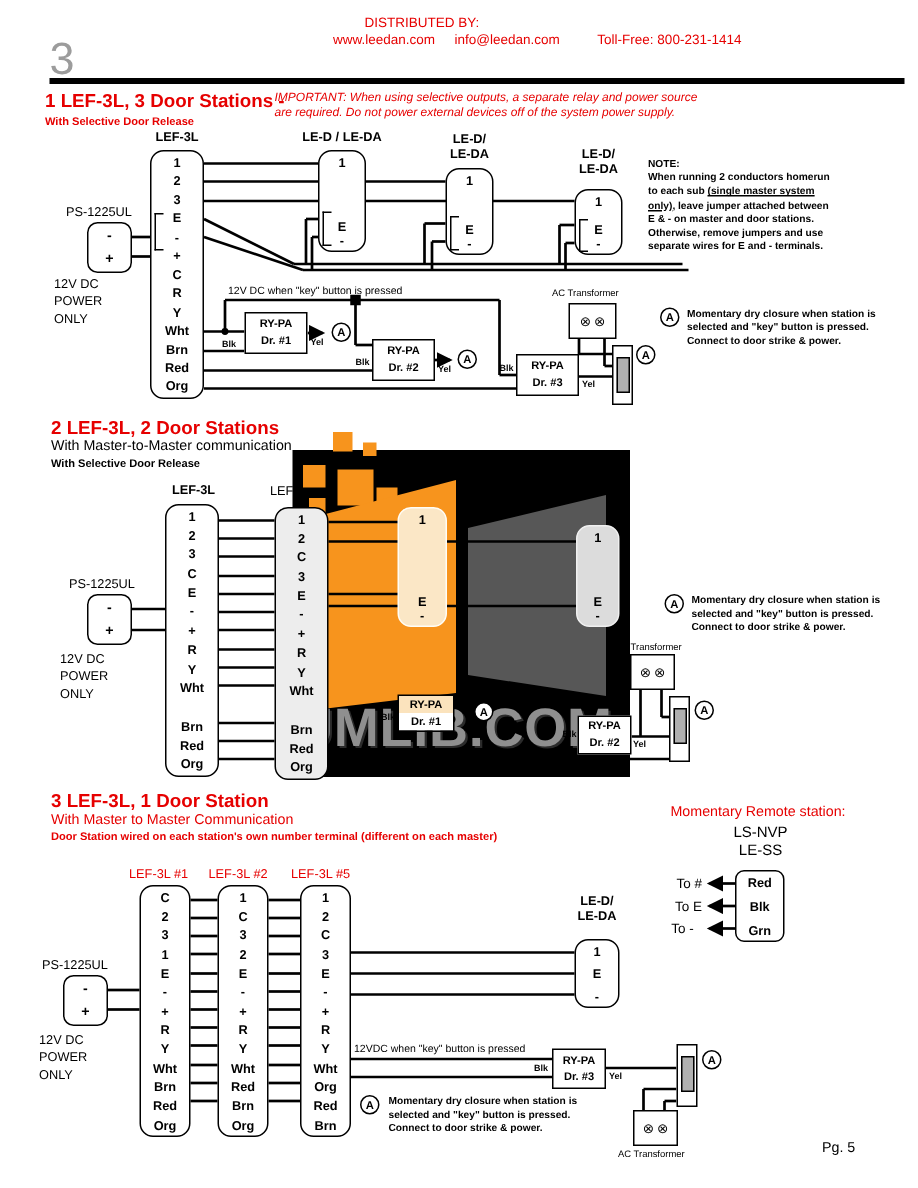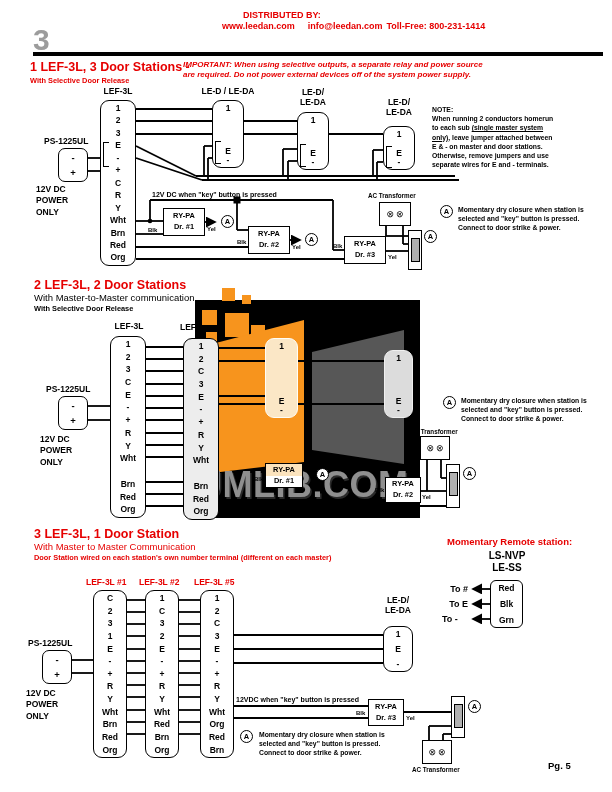--- a/index.html
+++ b/index.html
@@ -1,21 +1,21 @@
 <!DOCTYPE html>
 <html><head>
 <meta charset="utf-8">
 <style>
   html,body{margin:0;padding:0;background:#fff;}
   .page{position:relative;width:612px;height:792px;background:#fff;overflow:hidden;
         font-family:"Liberation Sans",sans-serif;color:#000;}
   .abs{position:absolute;}
   .z0{z-index:0}.z1{z-index:1}.z2{z-index:2}.z4{z-index:4}
   .red{color:#e60000;}
-  .b{font-weight:bold;}
+  .b{font-weight:normal;}
   .pre{white-space:pre-line;}
   .sec-title{font-weight:bold;font-size:12.5px;}
   .sub1{font-weight:normal;font-size:9.5px;}
   .sub2{font-weight:bold;font-size:7.4px;}
   .lbl{position:absolute;font-weight:bold;font-size:8.5px;text-align:center;white-space:pre-line;line-height:1.15;z-index:4;}
   .small{font-weight:bold;font-size:6.8px;line-height:1.35;white-space:pre-line;}
   .tiny{position:absolute;font-weight:bold;font-size:6px;z-index:4;}
   .u{text-decoration:underline;}
   .strip{position:absolute;box-sizing:border-box;background:#fff;border:1.6px solid #000;border-radius:9px;
          display:flex;flex-direction:column;justify-content:space-between;align-items:center;
@@ -174,21 +174,21 @@
       <line x1="490" y1="619" x2="473" y2="619" marker-end="url(#ah)"></line>
     </g>
     <circle cx="150" cy="221" r="2.3" fill="#000"></circle>
     <rect x="233.5" y="196.5" width="7" height="7" fill="#000"></rect>
   </svg>
 
   <div class="wm-text" style="left:196px;top:464px">UMLIB.COM</div>
 
   <div class="abs z4 red b" style="left:243px;top:10px;font-size:9px">DISTRIBUTED BY:</div>
   <div class="abs z4 red b" style="left:222px;top:21px;font-size:9px">
-    <span style="margin-right:13px">www.leedan.com</span><span style="margin-right:4px">info@leedan.com</span><span>Toll-Free: 800-231-1414</span>
+    <span style="margin-right:13px">www.leedan.com</span><span style="margin-right:25px">info@leedan.com</span><span>Toll-Free: 800-231-1414</span>
   </div>
   <div class="abs z4 b" style="left:33px;top:23px;font-size:30px;color:#9c9c9c">3</div>
   <div class="rule" style="left:33px;top:52px;width:570px;height:3.5px"></div>
 
   <div class="abs z4 red sec-title" style="left:30px;top:60px">1 LEF-3L, 3 Door Stations -</div>
   <div class="abs z4 red sub2" style="left:30px;top:76px">With Selective Door Release</div>
   <div class="abs z4 red b pre" style="left:183px;top:60px;font-size:8px;font-style:italic;line-height:1.3">IMPORTANT: When using selective outputs, a separate relay and power source
 are required. Do not power external devices off of the system power supply.</div>
 
   <div class="lbl" style="left:94px;top:87px;width:48px">LEF-3L</div>
@@ -482,17 +482,17 @@
   <div class="abs z4 red b" style="left:447px;top:536px;font-size:9.5px">Momentary Remote station:</div>
   <div class="abs z4 b" style="left:478px;top:550px;width:58px;font-size:10px;text-align:center">LS-NVP</div>
   <div class="abs z4 b" style="left:478px;top:562px;width:58px;font-size:10px;text-align:center">LE-SS</div>
   <div class="strip" style="left:490px;top:580px;width:33px;height:48px;border-radius:6px">
     <div class="t">Red</div>
     <div class="t">Blk</div>
     <div class="t">Grn</div>
   </div>
   <div class="abs z4 b" style="left:442px;top:584px;width:26px;font-size:9px;text-align:right">To #</div>
   <div class="abs z4 b" style="left:442px;top:599px;width:26px;font-size:9px;text-align:right">To E</div>
-  <div class="abs z4 b" style="left:442px;top:614px;width:26px;font-size:9px;text-align:left">To -</div>
+  <div class="abs z4 b" style="left:442px;top:614px;width:26px;font-size:9px;text-align:center">To -</div>
 
   <div class="abs z4 b" style="left:548px;top:760px;font-size:9.5px">Pg. 5</div>
 
 </div>
 
 </body></html>

